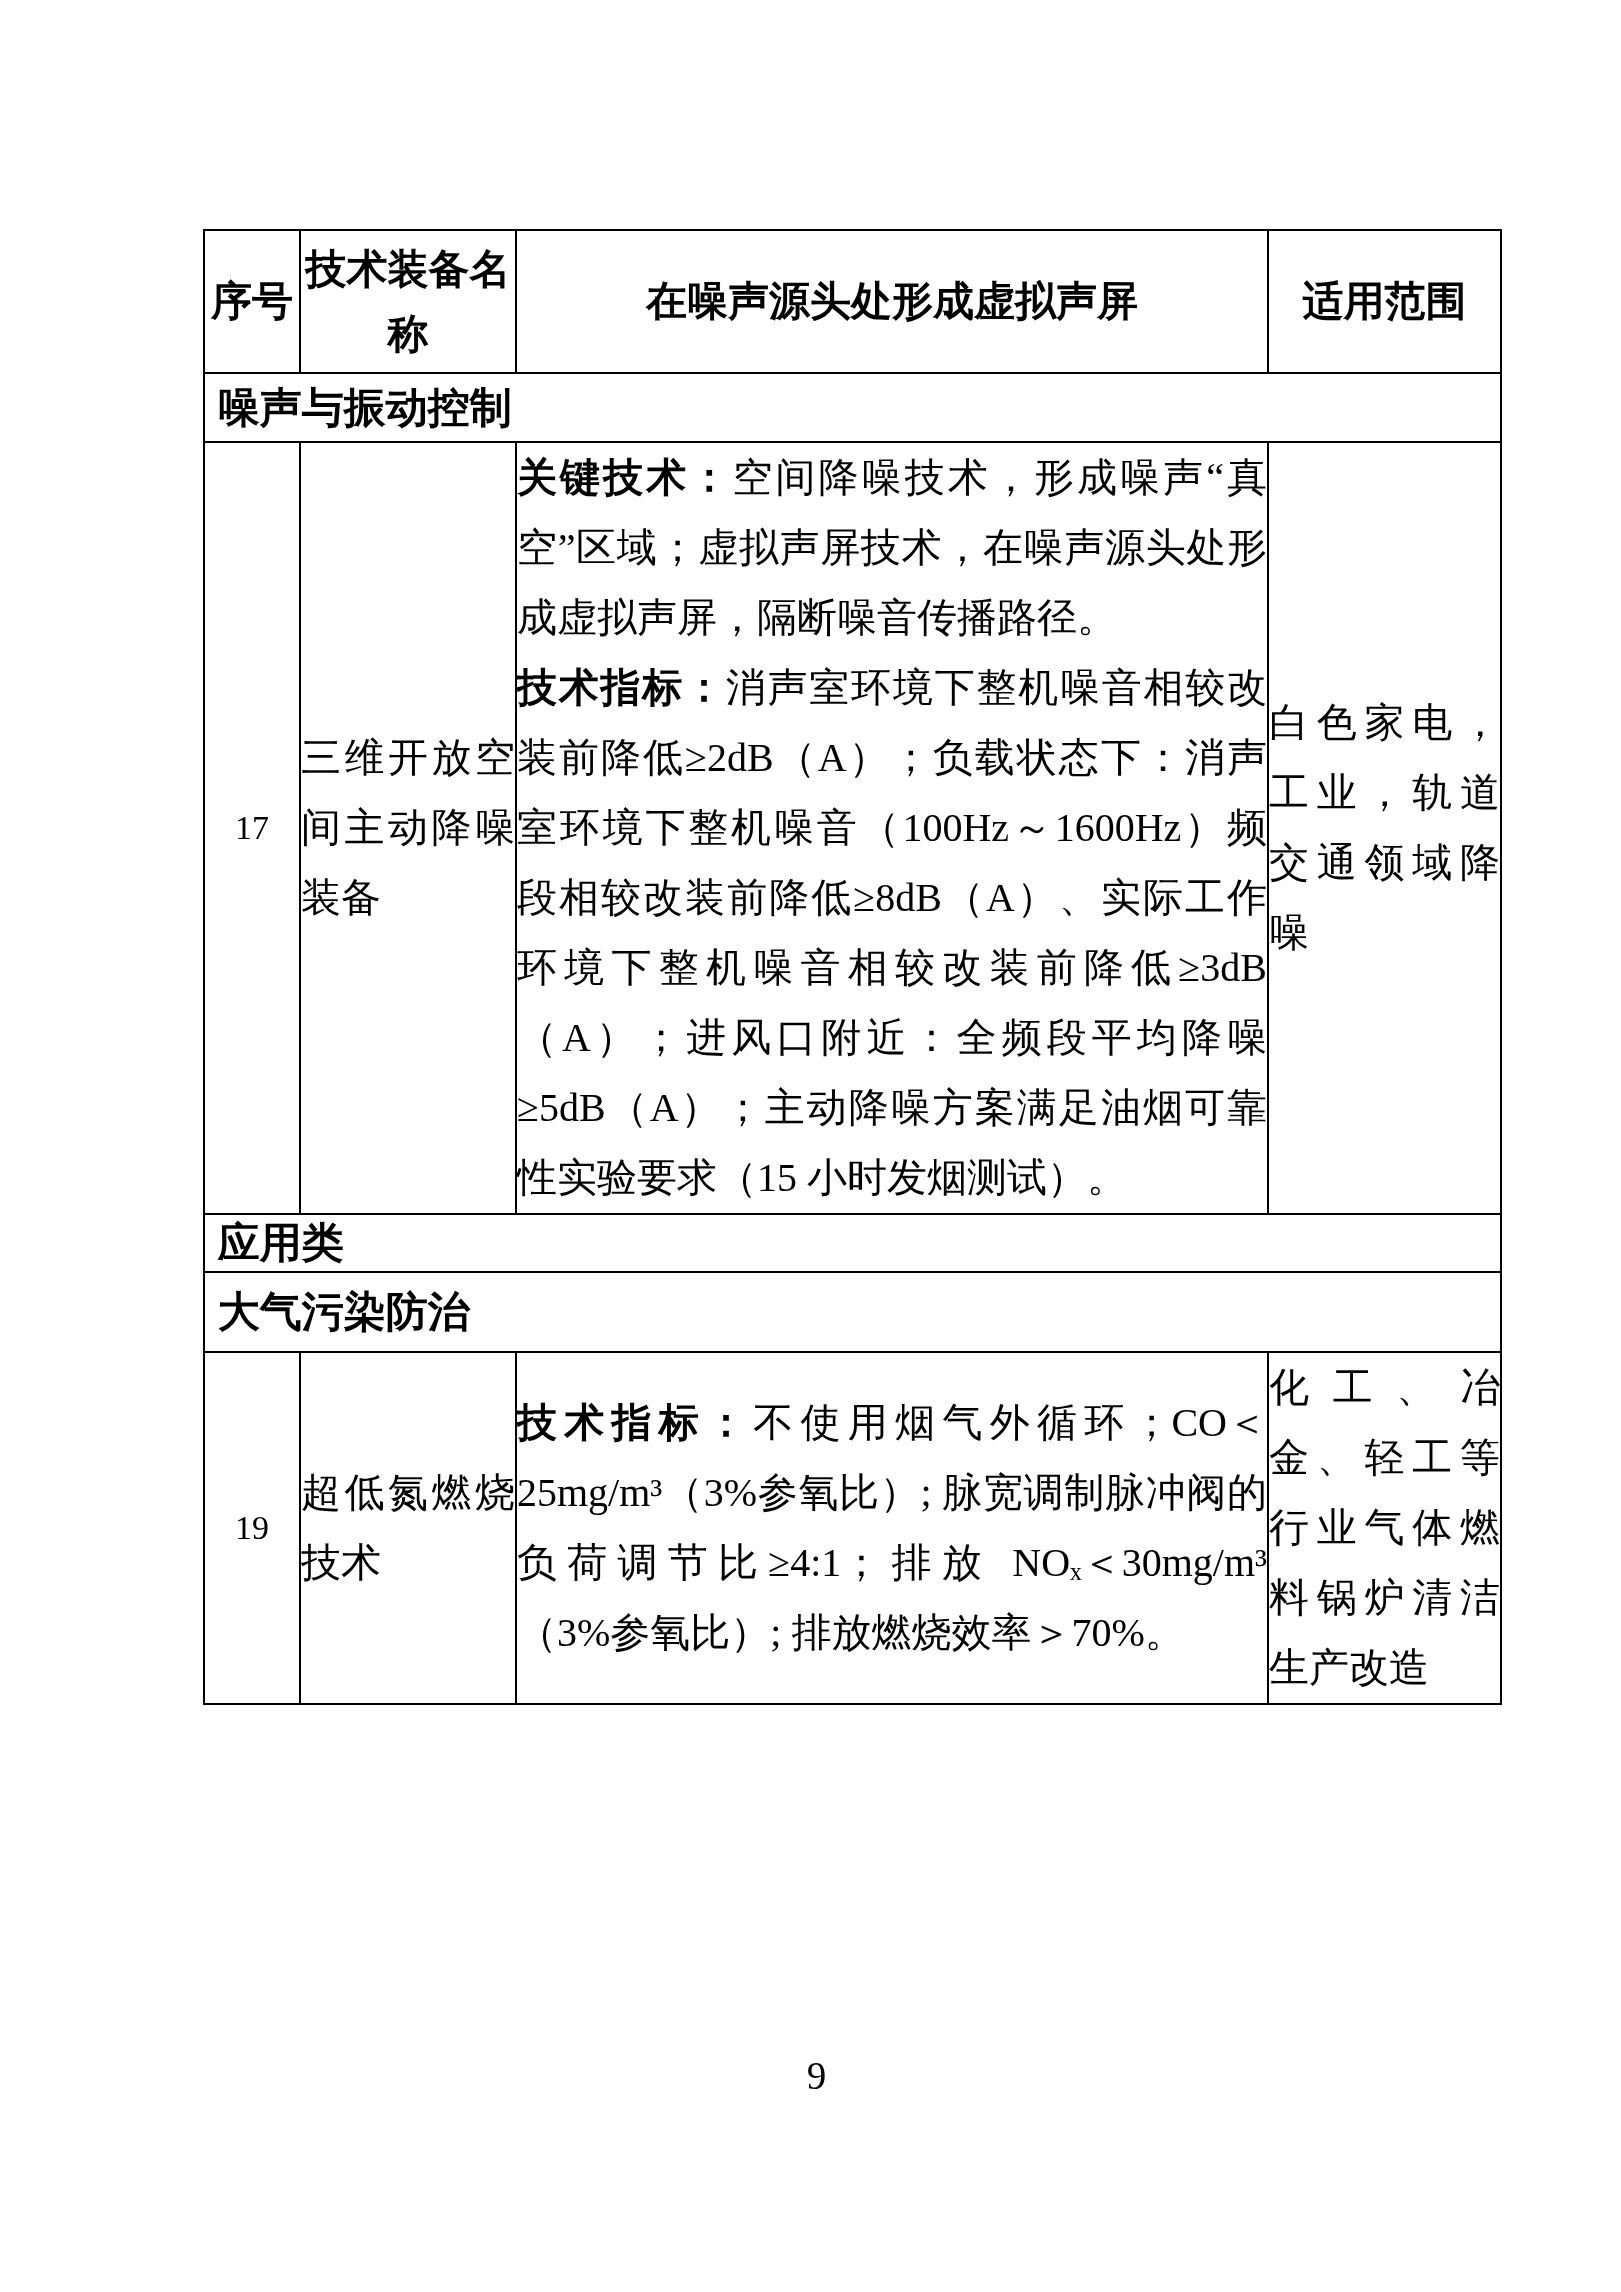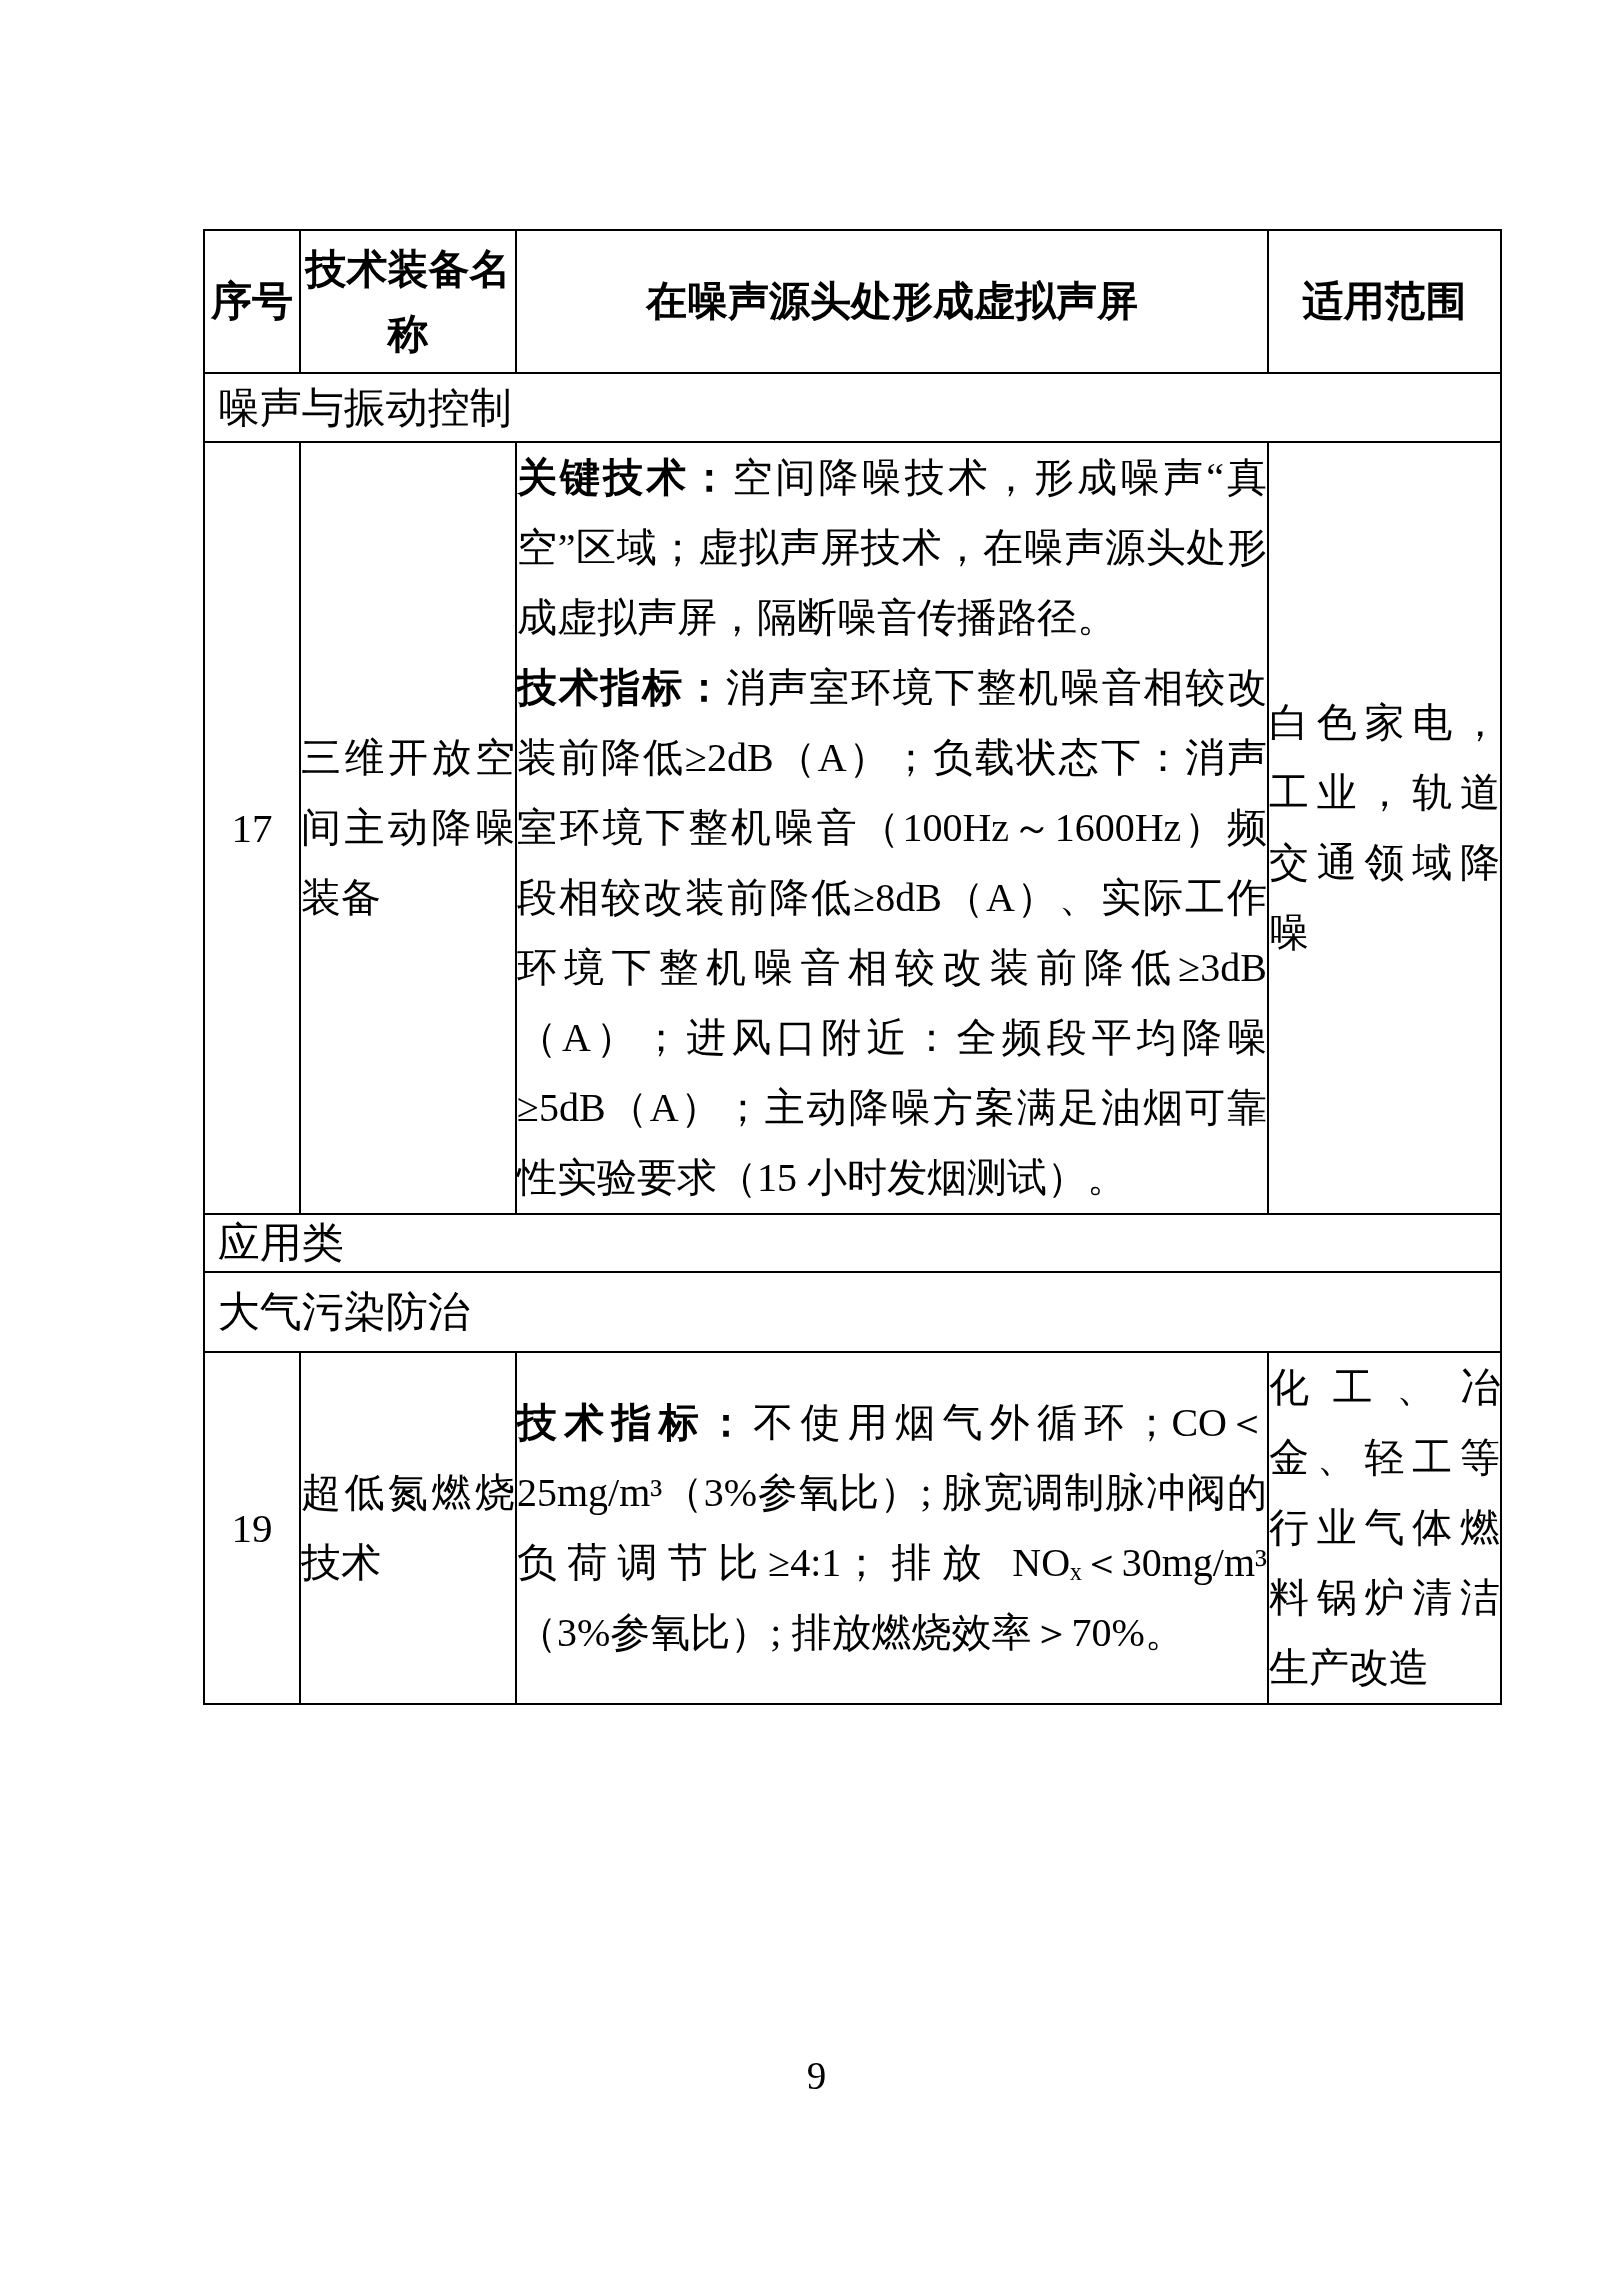--- a/index.html
+++ b/index.html
@@ -36,28 +36,28 @@
     border-bottom: 2.9px solid #000000;
     font-weight: bold;
     font-size: 41px;
     line-height: 65px;
     text-align: center;
   }
   td.h-no   { padding: 0 23.5px; }
   td.h-name { padding: 0 17.6px; }
   
   tr.section-row td {
-    font-weight: normal;
+    font-weight: bold;
     font-size: 42px;
     text-align: left;
     padding: 0 0 0 12.7px;
   }
   
   td.c-no {
-    font-size: 41px;
+    font-size: 34px;
     text-align: center;
   }
   td.c-name {
     font-size: 40px;
     line-height: 70px;
     text-align: justify;
     padding: 0 17.6px;
   }
   td.c-tech {
     font-size: 40px;

